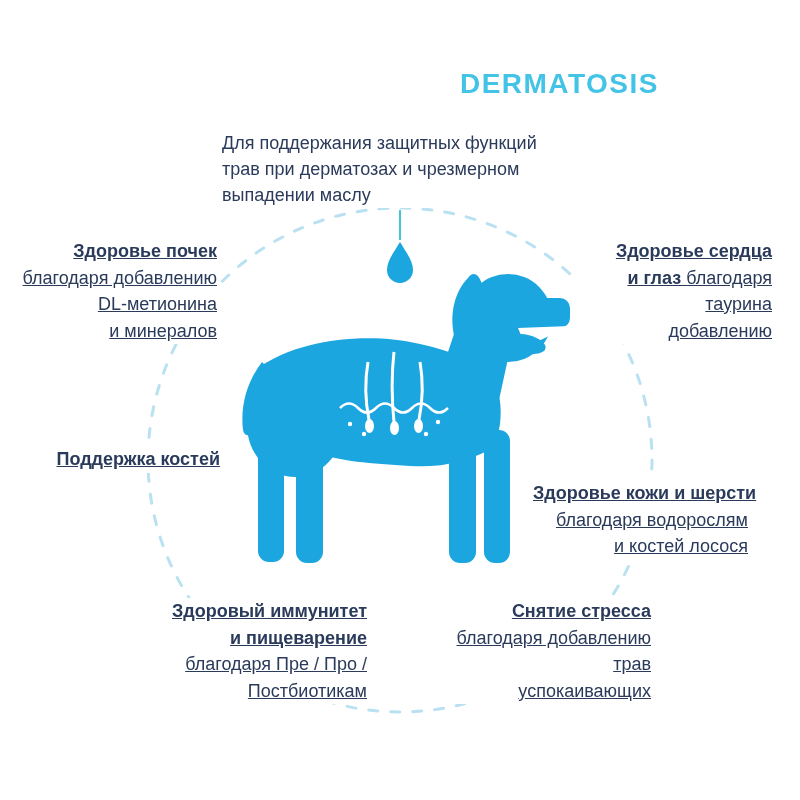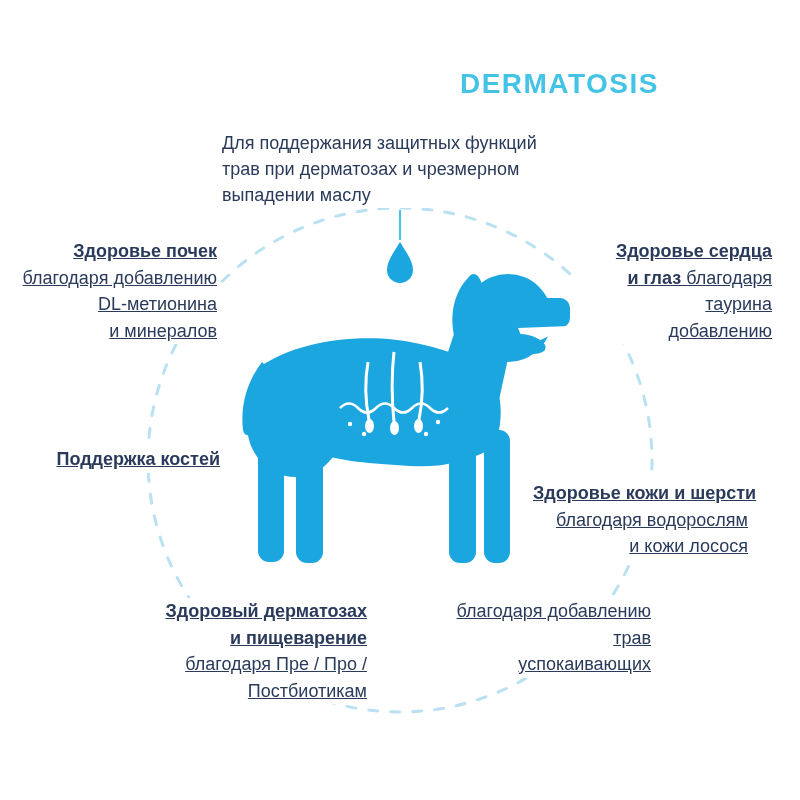--- a/index.html
+++ b/index.html
@@ -111,25 +111,26 @@
     <div class="line"><span class="b">и глаз </span><span>благодаря</span></div>
     <div class="line"><span>таурина</span></div>
     <div class="line"><span>добавлению</span></div>
   </div>
 <div class="block bk2">
     <div class="line"><span class="b">Поддержка костей</span></div>
   </div>
 <div class="block bk3">
     <div class="line"><span class="b">Здоровье кожи и шерсти</span></div>
     <div class="line"><span>благодаря водорослям</span></div>
-    <div class="line"><span>и кожи лосося</span></div>
+    <div class="line"><span>и костей лосося</span></div>
   </div>
 <div class="block bk4">
-    <div class="line"><span class="b">Здоровый дерматозах</span></div>
+    <div class="line"><span class="b">Здоровый иммунитет</span></div>
     <div class="line"><span class="b">и пищеварение</span></div>
     <div class="line"><span>благодаря Пре / Про /</span></div>
     <div class="line"><span>Постбиотикам</span></div>
   </div>
 <div class="block bk5">
+    <div class="line"><span class="b">Снятие стресса</span></div>
     <div class="line"><span>благодаря добавлению</span></div>
     <div class="line"><span>трав</span></div>
     <div class="line"><span>успокаивающих</span></div>
   </div>
 
 </body></html>

